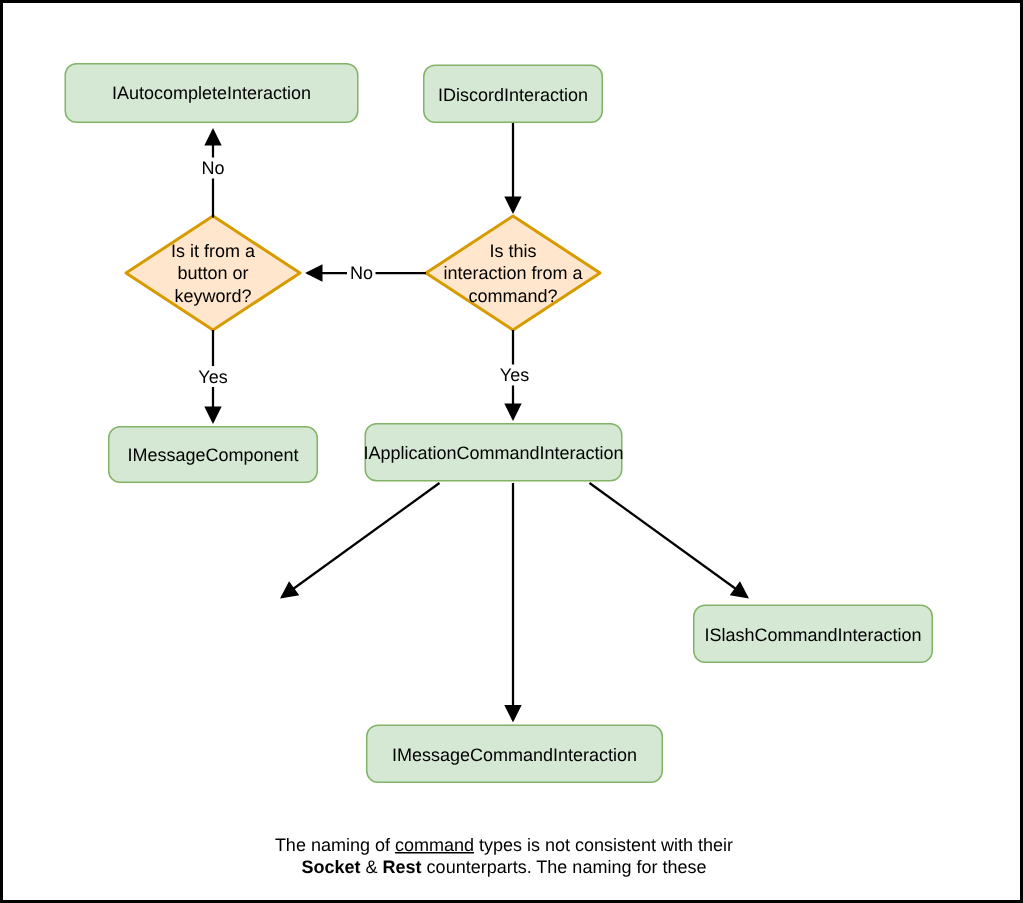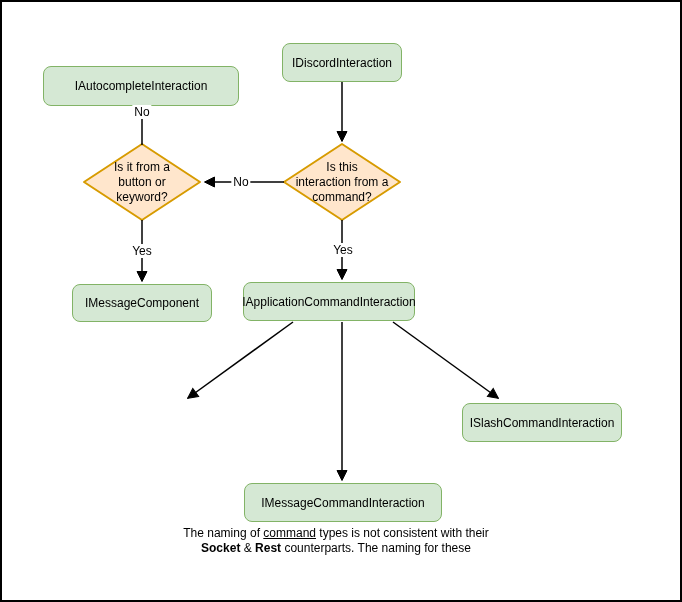--- a/index.html
+++ b/index.html
@@ -54,21 +54,21 @@
     position: absolute;
     transform: translate(-50%, -50%);
     background: #ffffff;
     padding: 0 2px;
     font-size: 12px;
     line-height: 14px;
   }
   .note {
     position: absolute;
     left: 164px;
-    top: 524px;
+    top: 554px;
     width: 340px;
     text-align: center;
     font-size: 12px;
     line-height: 15px;
   }
   .note .u { text-decoration: underline; }
   .note .b { font-weight: bold; }
 </style>
 </head>
 <body>
@@ -88,21 +88,21 @@
     <line class="edge" x1="140" y1="143" x2="140" y2="85" marker-end="url(#arrow)"></line>
     <line class="edge" x1="340" y1="80" x2="340" y2="139" marker-end="url(#arrow)"></line>
     <line class="edge" x1="282" y1="180" x2="203" y2="180" marker-end="url(#arrow)"></line>
     <line class="edge" x1="140" y1="218" x2="140" y2="279" marker-end="url(#arrow)"></line>
     <line class="edge" x1="340" y1="218" x2="340" y2="277" marker-end="url(#arrow)"></line>
     <line class="edge" x1="291" y1="320" x2="186" y2="396" marker-end="url(#arrow)"></line>
     <line class="edge" x1="340" y1="320" x2="340" y2="478" marker-end="url(#arrow)"></line>
     <line class="edge" x1="391" y1="320" x2="496" y2="396" marker-end="url(#arrow)"></line>
   </svg>
 
-  <div class="node" style="left:41px; top:40px; width:196px; height:40px;margin-top:24px;">IAutocompleteInteraction</div>
+  <div class="node" style="left:41px; top:40px; width:196px; height:40px;">IAutocompleteInteraction</div>
 
   <div class="node" style="left:280px; top:41px; width:120px; height:39px;">IDiscordInteraction</div>
 
   <div class="node" style="left:70px; top:282px; width:140px; height:38px;">IMessageComponent</div>
 
   <div class="node" style="left:241px; top:280px; width:172px; height:39px;">IApplicationCommandInteraction</div>
 
 
   <div class="node" style="left:242px; top:481px; width:198px; height:39px;">IMessageCommandInteraction</div>
 

